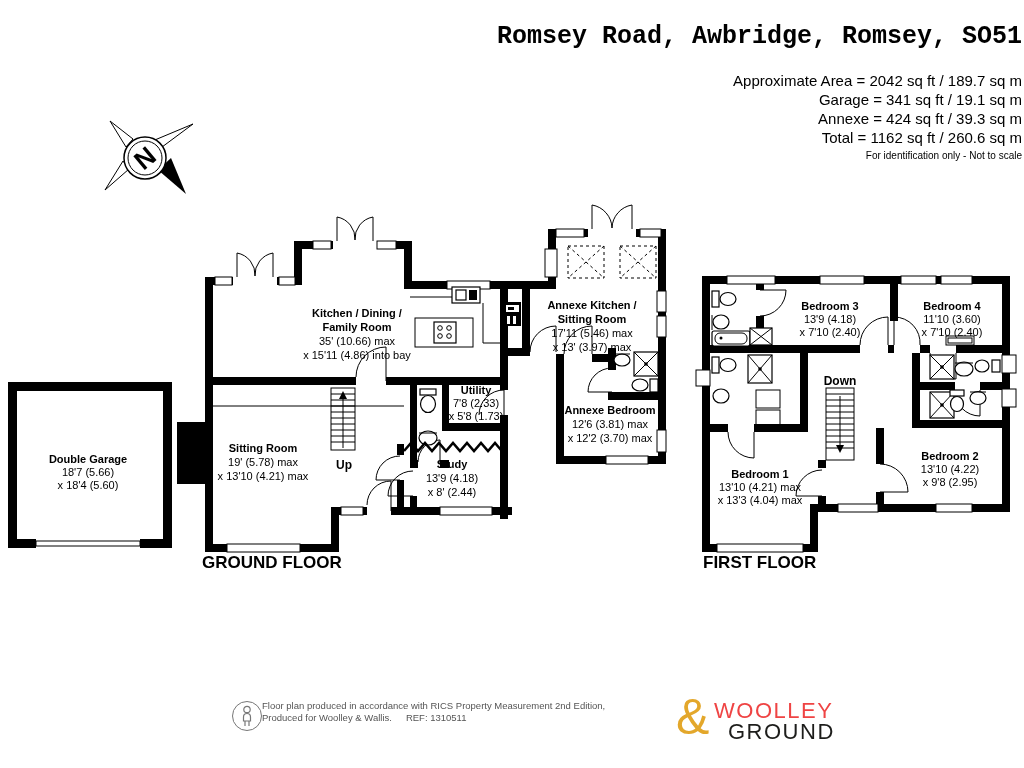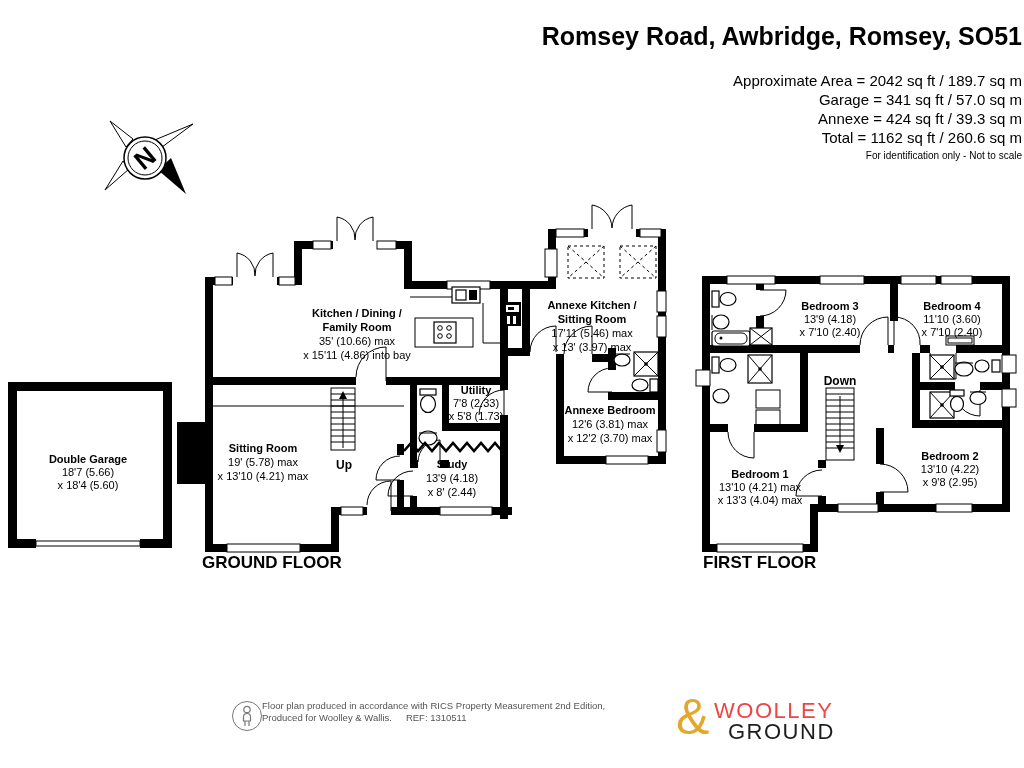--- a/index.html
+++ b/index.html
@@ -2,21 +2,21 @@
 <html><head>
 <meta charset="utf-8">
 <style>
   html,body{margin:0;padding:0;background:#fff;}
   .page{position:relative;width:1024px;height:768px;background:#fff;overflow:hidden;
         font-family:"Liberation Sans",sans-serif;color:#000;}
   .plan-svg{position:absolute;left:0;top:0;}
 
   
   .header{position:absolute;right:2px;top:22px;text-align:right;}
-  .title{font-size:25px;font-weight:bold;letter-spacing:0px;}
+  .title{font-size:25px;font-weight:bold;letter-spacing:0px;font-family:Liberation Mono, monospace;}
   .areas{margin-top:20px;font-size:15px;line-height:19px;}
   .disclaimer{margin-top:3px;font-size:10px;}
 
   
   .wall{fill:#000;}
   .gap{fill:#fff;}
   .window{fill:#fff;stroke:#000;stroke-width:1;}
   .arc{fill:none;stroke:#000;stroke-width:1;}
   .thin{stroke:#000;stroke-width:1;fill:none;}
   .zig{stroke:#000;stroke-width:2.5;fill:none;}
@@ -42,21 +42,21 @@
 </style>
 </head>
 <body>
 
 <div class="page">
 
   <div class="header">
     <div class="title">Romsey Road, Awbridge, Romsey, SO51</div>
     <div class="areas">
       <div>Approximate Area = 2042 sq ft / 189.7 sq m</div>
-      <div>Garage = 341 sq ft / 57.0 sq m</div>
+      <div>Garage = 341 sq ft / 19.1 sq m</div>
       <div>Annexe = 424 sq ft / 39.3 sq m</div>
       <div>Total = 1162 sq ft / 260.6 sq m</div>
     </div>
     <div class="disclaimer">For identification only - Not to scale</div>
   </div>
 
   <svg class="plan-svg" width="1024" height="768" viewBox="0 0 1024 768">
 
     <g>
       <polygon points="150,142 158,150 193,124" class="thin"></polygon>

